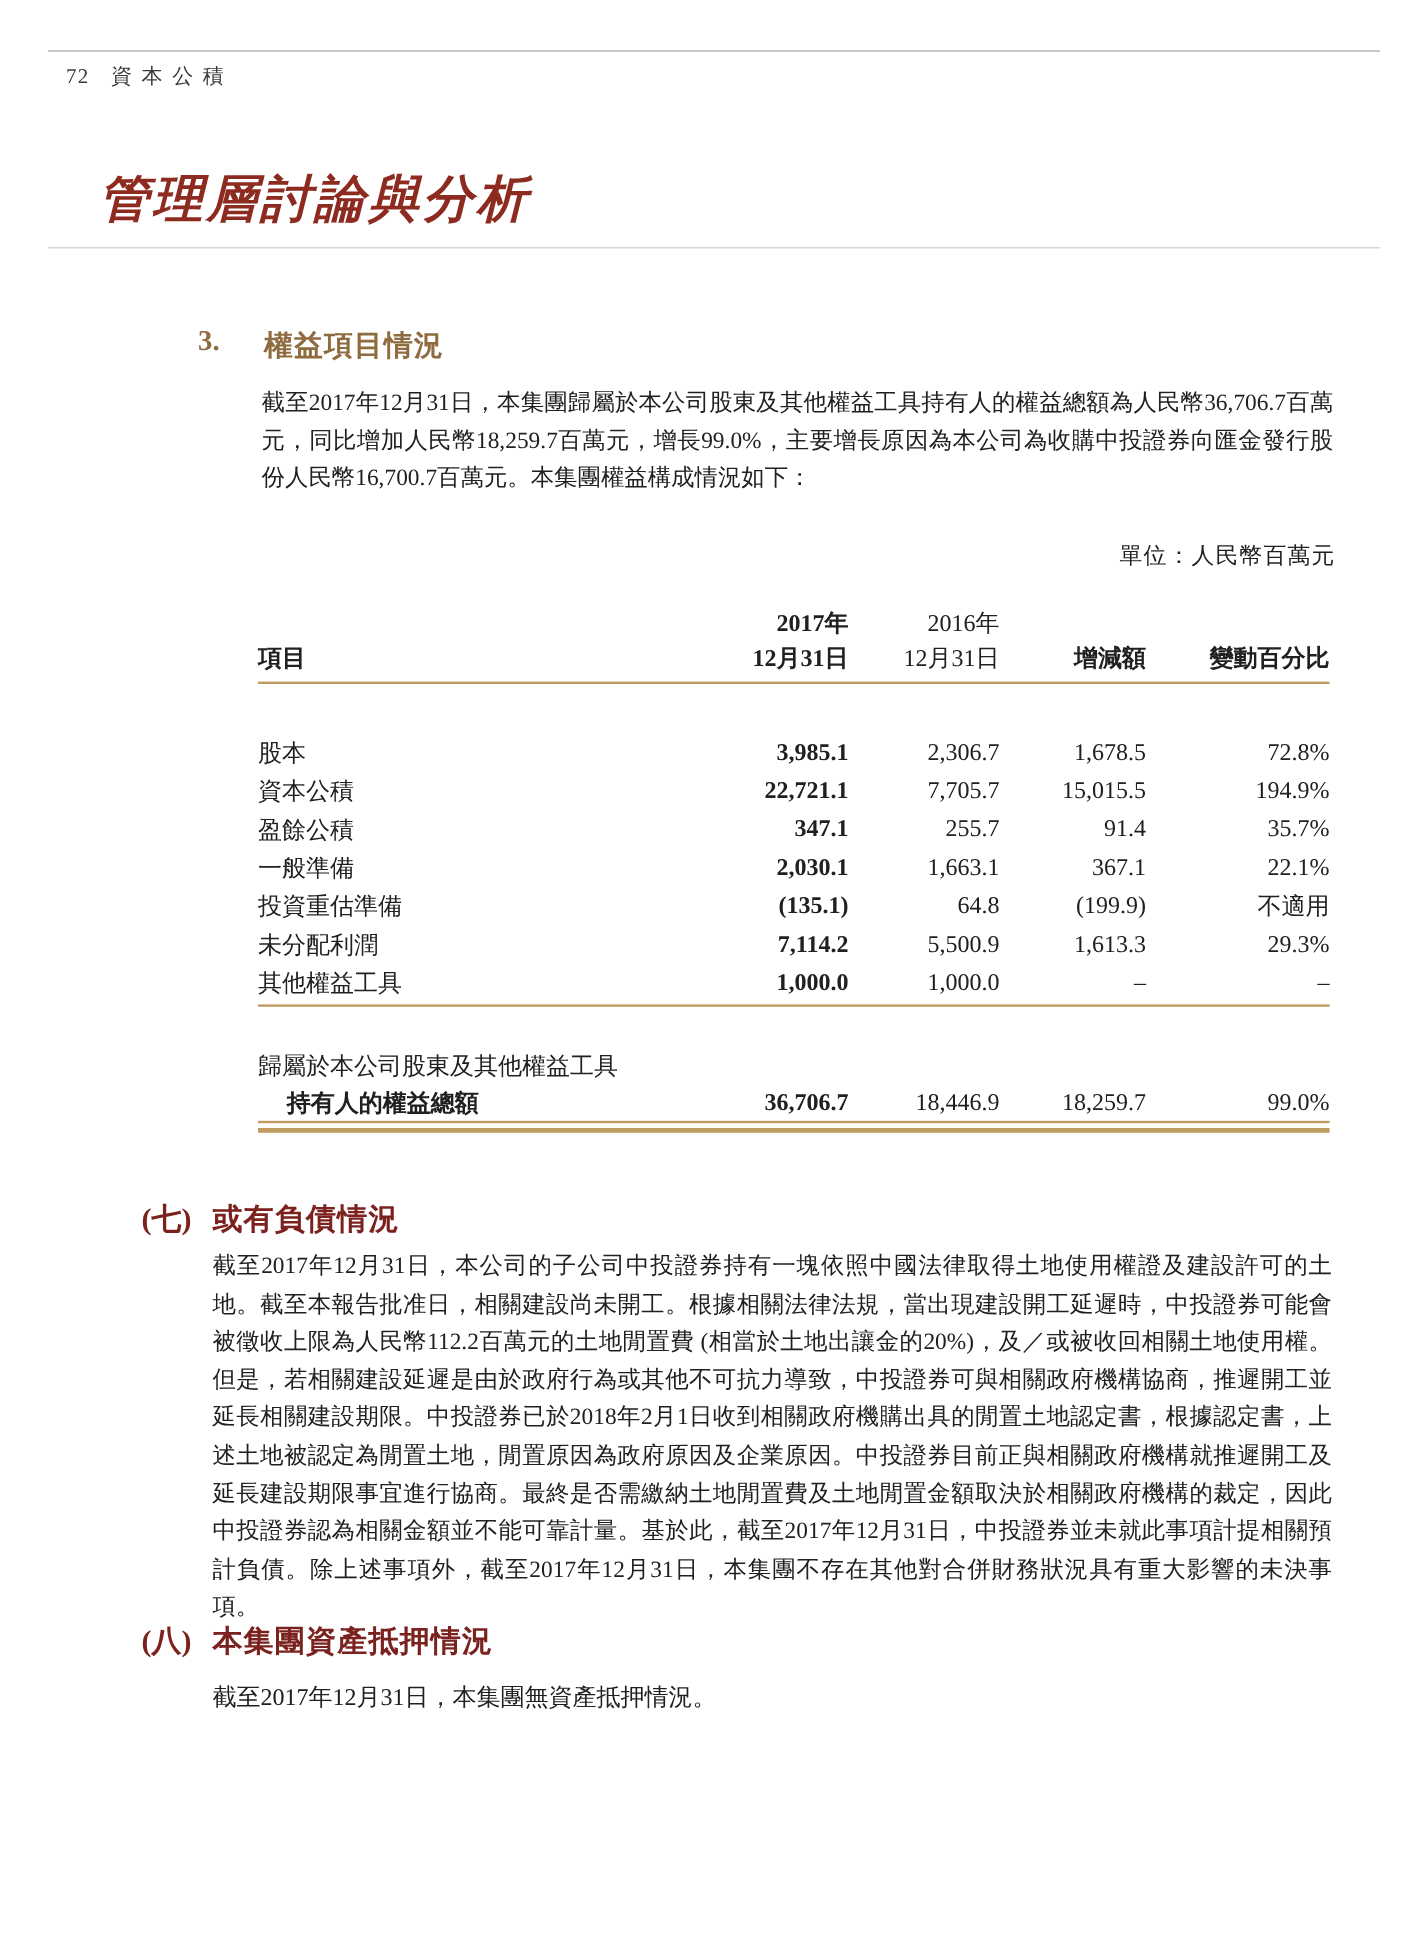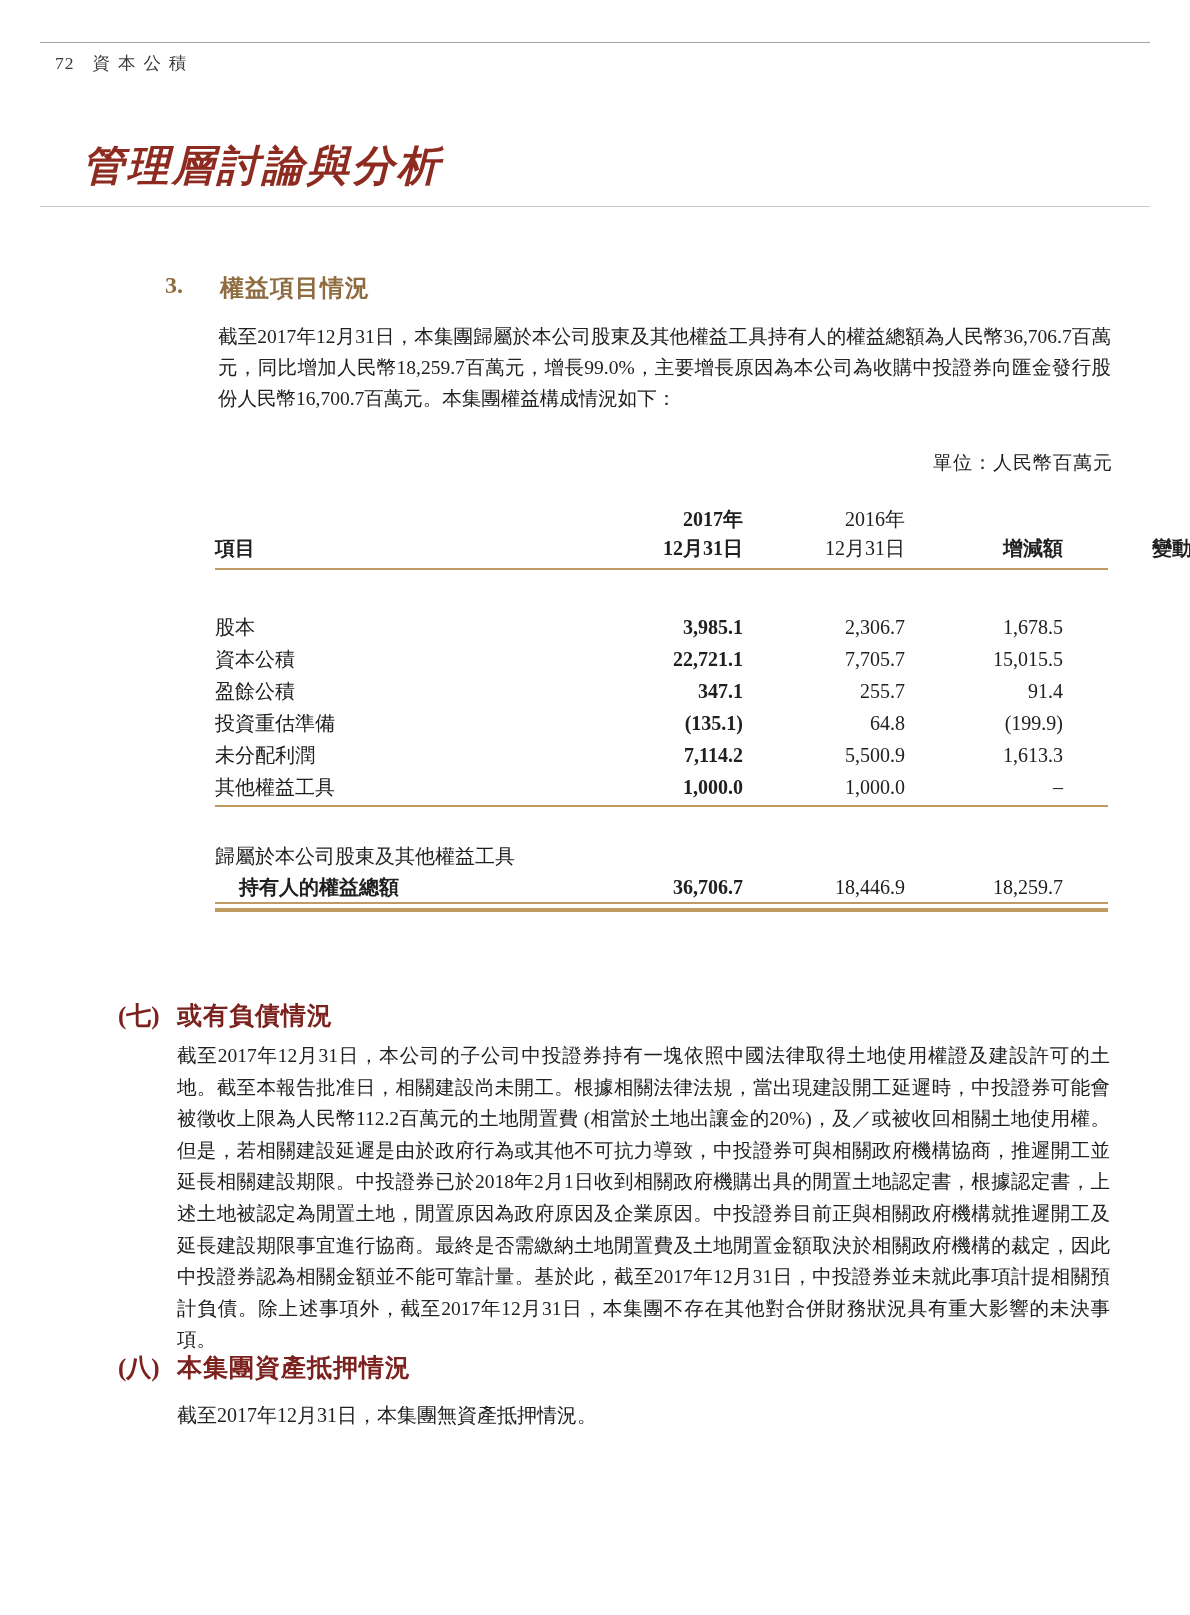--- a/index.html
+++ b/index.html
@@ -28,21 +28,21 @@
   .s3-head { position:absolute; left:165px; top:272px; font-size:24px; font-weight:bold; color:#8f6b40; display:flex; letter-spacing:1px; }
   .s3-head .s-num { width:55px; letter-spacing:0; }
   .s3-para {
     position:absolute; left:218px; top:321px; width:893px;
     font-size:19.5px; line-height:31px; text-align:justify;
   }
   .unit-note { position:absolute; left:218px; top:450px; width:895px; text-align:right; font-size:19px; letter-spacing:1px; }
 
   
   .eq-table { position:absolute; left:215px; top:505px; width:893px; font-size:20px; }
-  .grid-row { display:grid; grid-template-columns:352px 140px 126px 122px 153px; align-items:center;gap:36px; }
+  .grid-row { display:grid; grid-template-columns:352px 140px 126px 122px 153px; align-items:center; }
   .c-num { text-align:right; }
   .bold { font-weight:bold; }
   .thead-1 { height:29px; }
   .thead-2 { height:29px; }
   .rule-gold { height:2px; background:#bf9b62; margin-top:5px; }
   .tbody { margin-top:41px; }
   .trow { height:32px; }
   .rule-mid { height:2px; background:#bf9b62; margin-top:2px; }
   .total-label1 { margin-top:33px; height:32px; display:flex; align-items:center; font-weight:normal; }
   .total-row { height:30px; }
@@ -121,20 +121,27 @@
         <div class="c-num">194.9%</div>
       </div>
       <div class="grid-row trow">
         <div class="c-item">盈餘公積</div>
         <div class="c-num bold">347.1</div>
         <div class="c-num">255.7</div>
         <div class="c-num">91.4</div>
         <div class="c-num">35.7%</div>
       </div>
       <div class="grid-row trow">
+        <div class="c-item">一般準備</div>
+        <div class="c-num bold">2,030.1</div>
+        <div class="c-num">1,663.1</div>
+        <div class="c-num">367.1</div>
+        <div class="c-num">22.1%</div>
+      </div>
+      <div class="grid-row trow">
         <div class="c-item">投資重估準備</div>
         <div class="c-num bold">(135.1)</div>
         <div class="c-num">64.8</div>
         <div class="c-num">(199.9)</div>
         <div class="c-num">不適用</div>
       </div>
       <div class="grid-row trow">
         <div class="c-item">未分配利潤</div>
         <div class="c-num bold">7,114.2</div>
         <div class="c-num">5,500.9</div>

